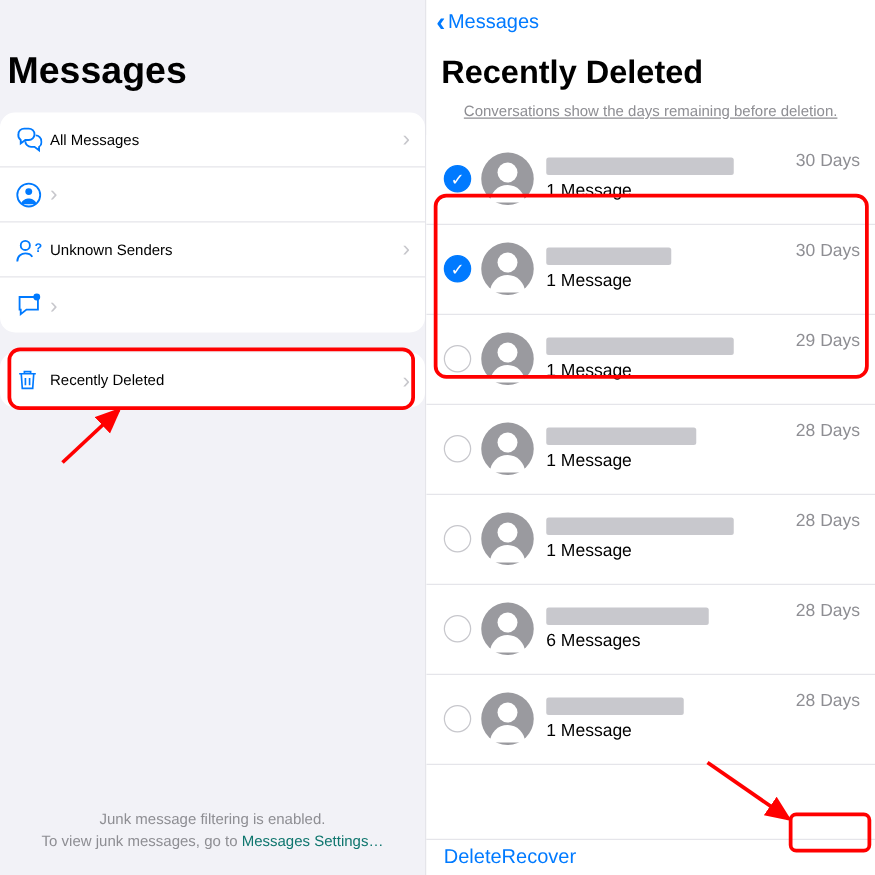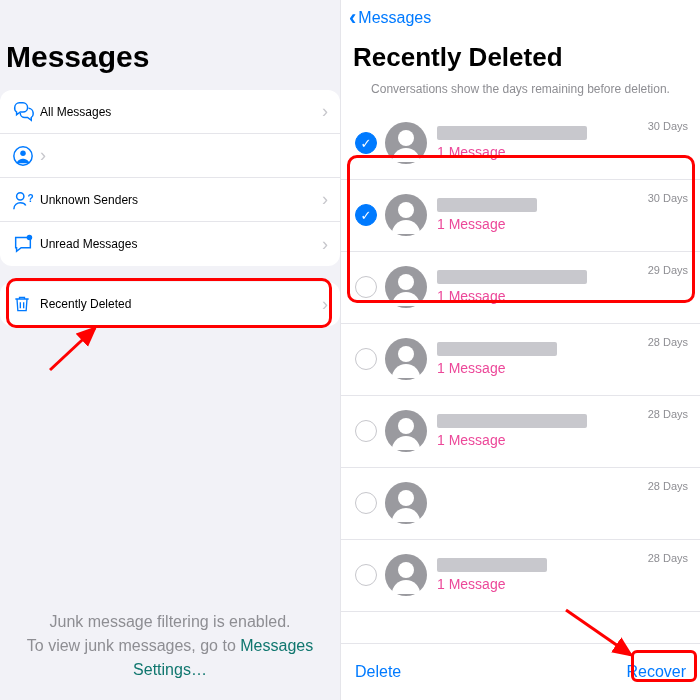--- a/index.html
+++ b/index.html
@@ -12,40 +12,40 @@
   .group { background: #fff; border-radius: 12px; overflow: hidden; }
   .row { display: flex; align-items: center; height: 44px; padding: 0 12px; border-bottom: 1px solid #e5e5ea; }
   .row:last-child { border-bottom: none; }
   .row .icon-slot { width: 28px; display:flex; align-items:center; }
   .row .label { flex: 1; font-size: 12px; }
   .chev { color: #c7c7cc; font-size: 18px; }
   .sep { height: 16px; }
 
   .hl-red { position: absolute; border: 3px solid #ff0000; border-radius: 10px; pointer-events: none; }
 
-  .footer-note { position: absolute; bottom: 18px; left: 0; right: 0; text-align: center; font-size: 16px; color: #8e8e93; line-height: 1.5; }
+  .footer-note { position: absolute; bottom: 18px; left: 0; right: 0; text-align: center; font-size: 12px; color: #8e8e93; line-height: 1.5; }
   .footer-note .link { color: #0f766e; }
 
   .back-row { height: 36px; display:flex; align-items:center; padding: 4px 8px; color:#007aff; font-size:16px; }
   .right-title { font-size: 26px; font-weight: 800; margin: 6px 12px 8px 12px; }
-  .info-text { text-align:center; font-size:12px; color:#8e8e93; padding: 0 16px 10px 16px; line-height:1.4; }
+  .info-text { text-align:center; font-size:12px; color:#8e8e93; padding: 0 16px 10px 16px; line-height:1.4;text-decoration:underline; }
 
   .list { flex:1; overflow:hidden; }
   .item { display:flex; align-items:center; height:72px; border-bottom:1px solid #e5e5ea; padding: 0 12px 0 6px; position:relative; background:#fff;}
   .check { width:22px; height:22px; border-radius:50%; border:1.5px solid #c7c7cc; margin: 0 8px; flex-shrink:0; display:flex; align-items:center; justify-content:center;}
   .check.sel { background:#007aff; border-color:#007aff; color:#fff; font-size:13px; }
   .avatar { width:42px; height:42px; border-radius:50%; background:#9a9a9f; margin-right:10px; position:relative; flex-shrink:0; }
   .avatar::before { content:""; position:absolute; width:16px; height:16px; background:#fff; border-radius:50%; top:8px; left:13px; }
   .avatar::after { content:""; position:absolute; width:28px; height:14px; background:#fff; border-radius:14px 14px 0 0; top:26px; left:7px; }
   .text-col { flex:1; }
   .name-bar { height:14px; background:#c8c8cd; border-radius:2px; margin-bottom:4px; }
-  .msg-count { font-size:14px; color:#ec4899; }
-  .days { font-size:11px; color:#8e8e93; position:absolute; right:12px; top:12px; }
-
-  .toolbar { height:57px; border-top:1px solid #e5e5ea; display:flex; align-items:center; justify-content:space-between; padding:0 14px; font-size:16px; color:#007aff; }
+  .msg-count { font-size:14px; color:#000000; }
+  .days { font-size:14px; color:#8e8e93; position:absolute; right:12px; top:12px; }
+
+  .toolbar { height:29px; border-top:1px solid #e5e5ea; display:flex; align-items:center; justify-content:flex-start; padding:0 14px; font-size:16px; color:#007aff; }
 
   .arrow { position:absolute; pointer-events:none; }
   .arrow svg { overflow:visible; }
 </style>
 </head>
 <body>
 
 <div class="container">
   <div class="left">
     <div class="left-title">Messages</div>
@@ -82,21 +82,20 @@
         <span class="label">Unknown Senders</span>
         <span class="chev">›</span>
       </div>
       <div class="row">
         <span class="icon-slot">
           <svg width="22" height="22" viewBox="0 0 24 24">
               <path fill="none" stroke="#007aff" stroke-width="1.6" d="M4 5h16v11H10l-5 4v-4H4z"></path>
               <circle cx="19" cy="5" r="3" fill="#007aff"></circle>
             </svg>
         </span>
-        <span class="label">Unread Messages</span>
         <span class="chev">›</span>
       </div>
     </div>
 
     <div class="sep"></div>
 
     <div class="group" style="position:relative;">
       <div class="row">
         <span class="icon-slot">
           <svg width="20" height="20" viewBox="0 0 24 24">
@@ -179,20 +178,24 @@
           <div class="avatar"></div>
           <div class="text-col">
             <div class="name-bar" style="width:150px"></div>
             <div class="msg-count">1 Message</div>
           </div>
           <div class="days">28 Days</div>
         </div>
         <div class="item">
           <div class="check"></div>
           <div class="avatar"></div>
+          <div class="text-col">
+            <div class="name-bar" style="width:130px"></div>
+            <div class="msg-count">6 Messages</div>
+          </div>
           <div class="days">28 Days</div>
         </div>
         <div class="item">
           <div class="check"></div>
           <div class="avatar"></div>
           <div class="text-col">
             <div class="name-bar" style="width:110px"></div>
             <div class="msg-count">1 Message</div>
           </div>
           <div class="days">28 Days</div>

